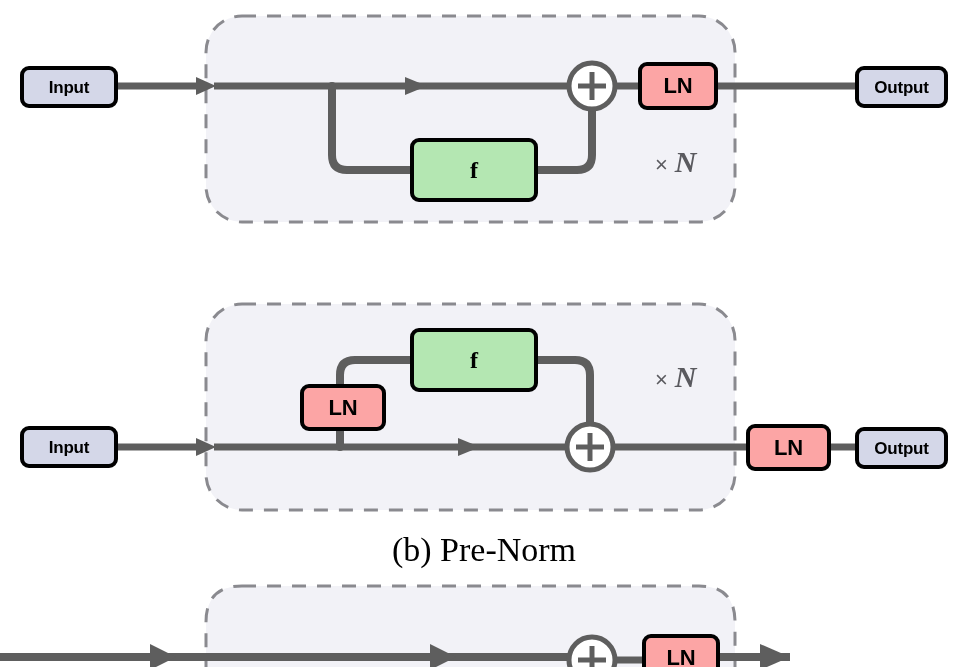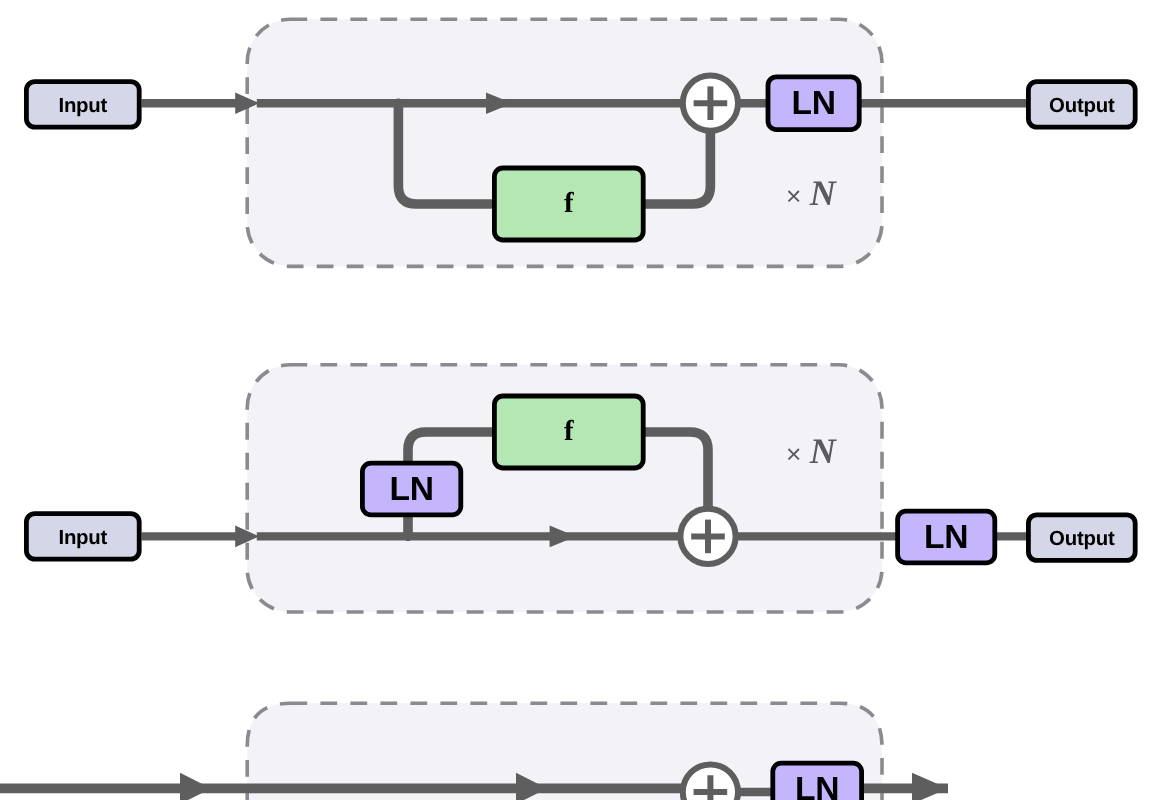--- a/index.html
+++ b/index.html
@@ -21,21 +21,21 @@
     display:flex;align-items:center;justify-content:center;
     border:4px solid #000000;
     border-radius:9px;
     font-weight:bold;
     color:#000000;
     line-height:1;
     letter-spacing:-0.2px;
     z-index:5;
   }
   .node.io{ background:#d4d7e8; font-size:17px; }
-  .node.ln{ background:#c4b5fd; font-size:28px; }
+  .node.ln{ background:#fca5a5; font-size:22px; }
   .node.fn{ background:#b4e7b2; font-size:24px; font-family:"Liberation Serif", serif; }
 
   .repeat{
     position:absolute;
     color:#5a5a5f;
     z-index:4;
     white-space:nowrap;
     display:flex;align-items:baseline;
   }
   .repeat .times{ font-size:22px; font-family:"Liberation Sans", sans-serif; }
@@ -159,18 +159,21 @@
 
   <div class="node io" style="left:855px;top:427px;width:93px;height:42px;">
     <span>Output</span>
   </div>
 
   <div class="repeat" style="left:655px;top:360px;">
     <span class="times">×</span>
     <span class="n">N</span>
   </div>
 
+  <div class="caption" style="top:531px;">
+    <span>(b) Pre-Norm</span>
+  </div>
 
   <div class="node ln" style="left:642px;top:634px;width:78px;height:48px;">
     <span>LN</span>
   </div>
 
 </div>
 
 </body></html>

